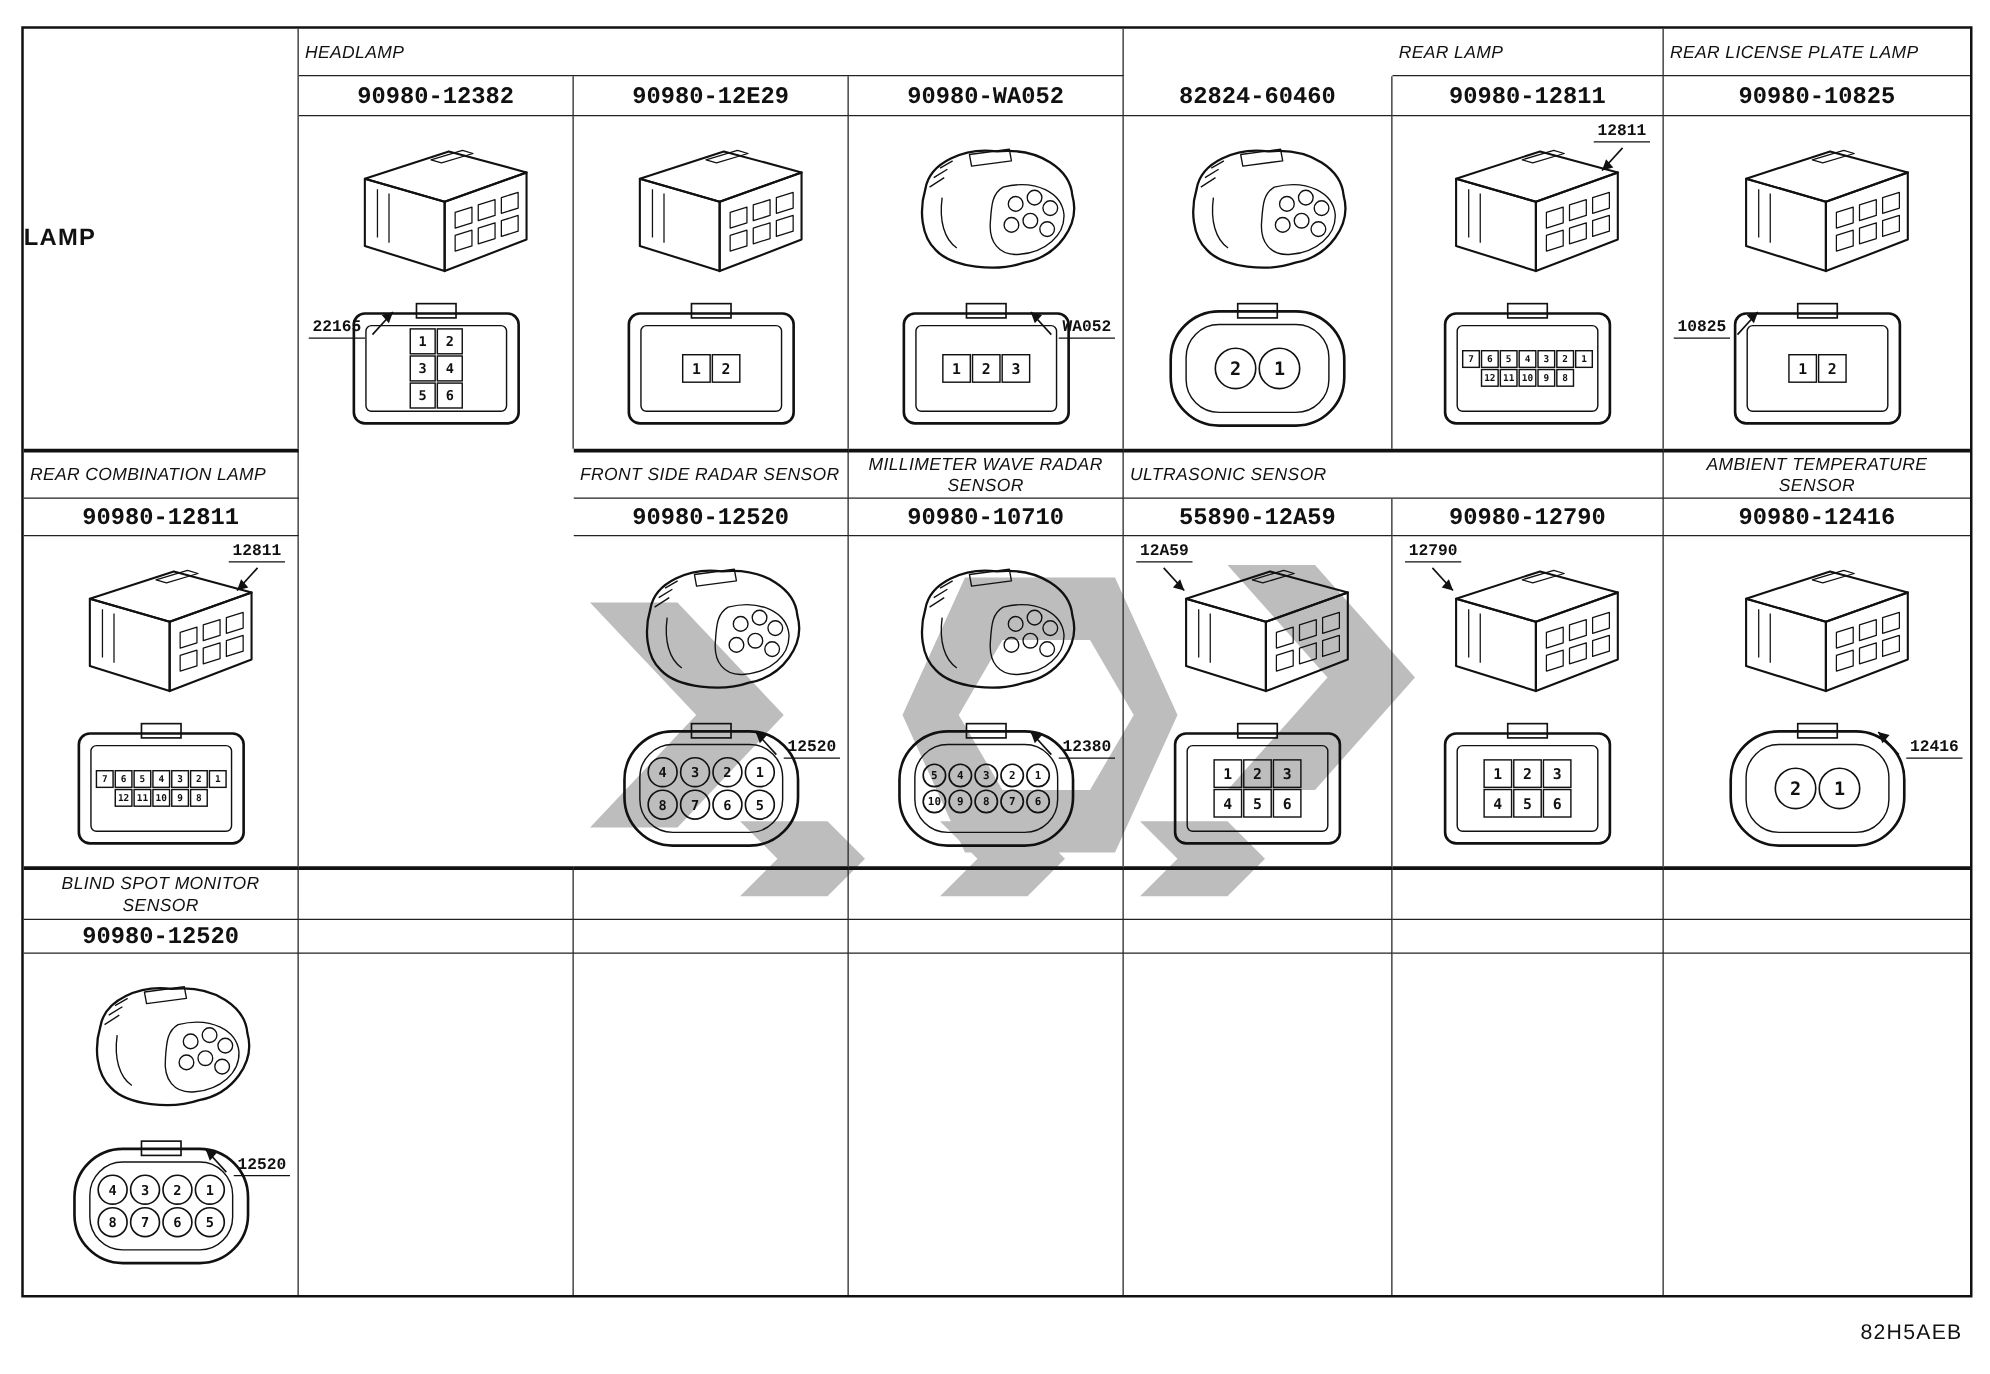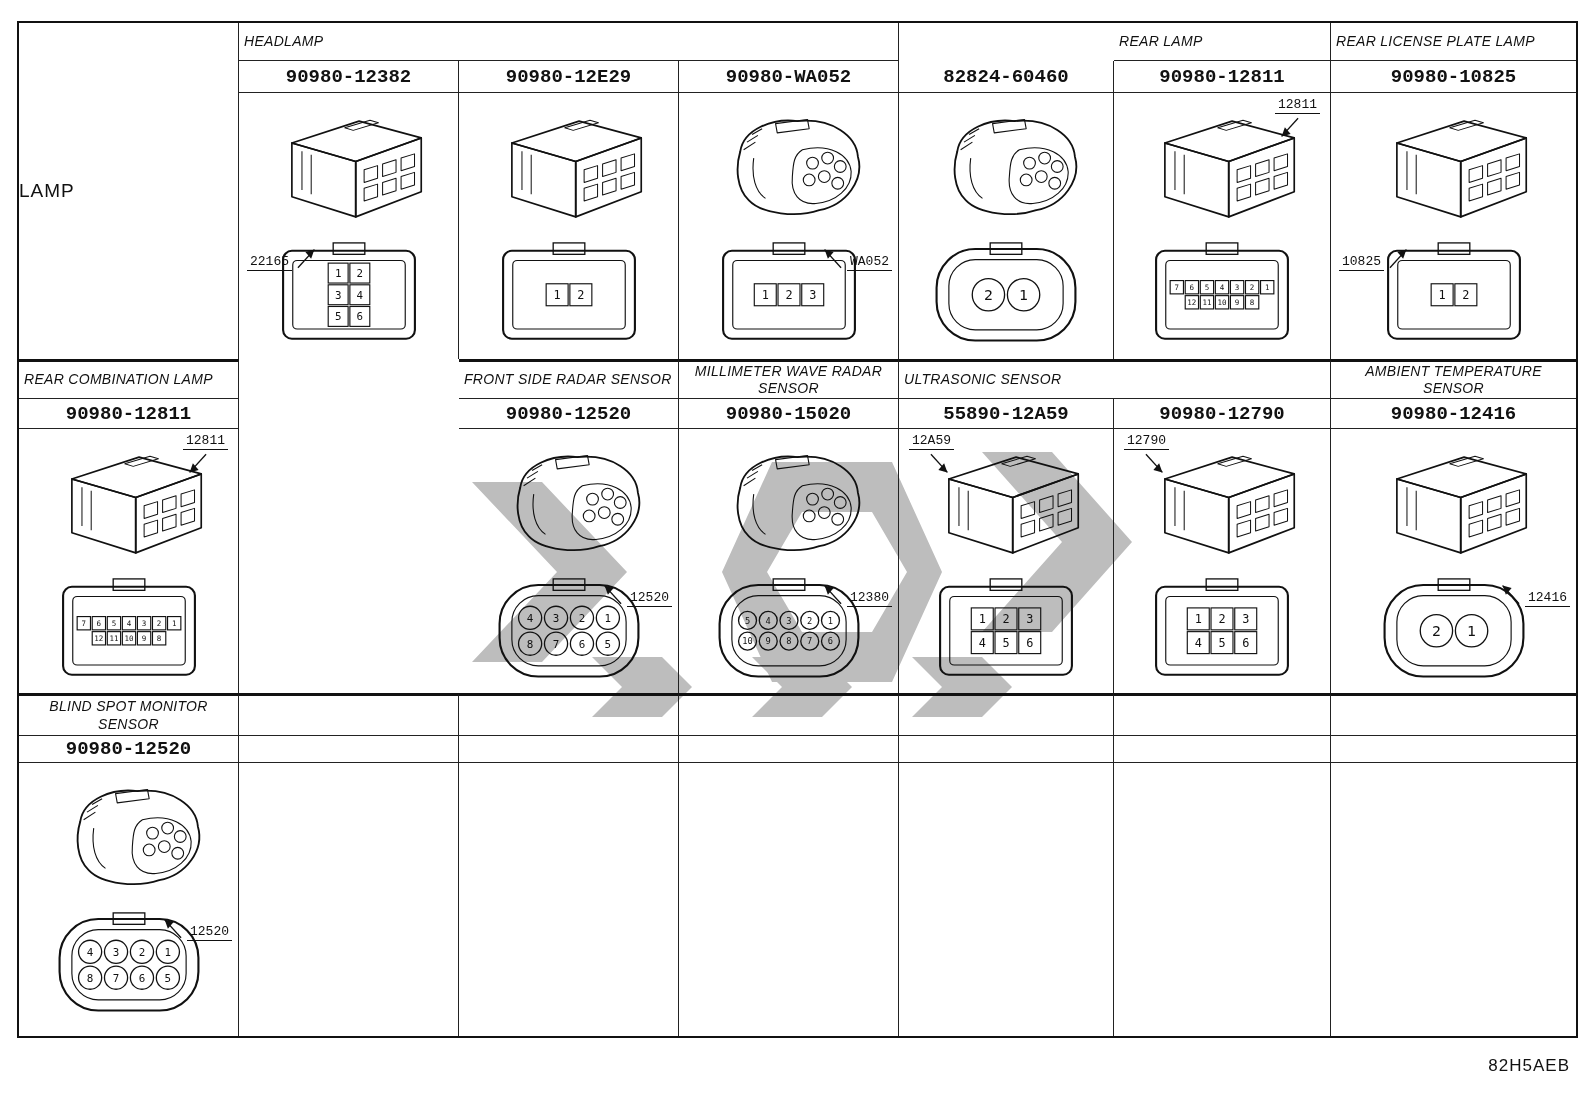--- a/index.html
+++ b/index.html
@@ -16,21 +16,21 @@
     border:2.5px solid #111;
     background:#fff;
   }
   .wm{position:absolute;left:423px;top:399px;width:700px;height:300px;z-index:0;}
   .wm polygon{fill:#bdbdbd;}
   .cell{
     position:relative;border-right:1.3px solid #222;border-bottom:1.3px solid #222;
     overflow:hidden;background:transparent;z-index:1;
   }
   .br0{border-right:none;}
-  .bb0{border-bottom:none;}
+  .bb0{border-bottom:none;font-weight:bold;}
   .bt3{border-top:3px solid #111;}
   .hd{display:flex;align-items:center;justify-content:flex-start;text-align:center;
       font-size:14px;letter-spacing:.3px;padding:0 5px;line-height:1.25;font-style:italic;}
   .pn{display:flex;align-items:center;justify-content:center;
       font-family:"Liberation Mono", monospace;font-weight:bold;font-size:19px;letter-spacing:0;}
   .biglabel{display:flex;align-items:center;justify-content:flex-start;
       font-size:19px;letter-spacing:1px;}
   .body{padding:0;}
   .iso{display:block;margin:12px auto 0;width:168px;height:128px;}
   .front{display:block;margin:2px auto 0;width:168px;height:116px;}
@@ -347,21 +347,21 @@
     <span>ULTRASONIC SENSOR</span>
   </div>
   <div class="cell hd bt3 br0" style="grid-area:4/7/5/8">
     <span>AMBIENT TEMPERATURE SENSOR</span>
   </div>
 
   <div class="cell pn" style="grid-area:5/3/6/4">
       <span>90980-12520</span>
     </div>
   <div class="cell pn" style="grid-area:5/4/6/5">
-      <span>90980-15020</span>
+      <span>90980-10710</span>
     </div>
   <div class="cell pn" style="grid-area:5/5/6/6">
       <span>55890-12A59</span>
     </div>
   <div class="cell pn" style="grid-area:5/6/6/7">
       <span>90980-12790</span>
     </div>
   <div class="cell pn br0" style="grid-area:5/7/6/8">
       <span>90980-12416</span>
     </div>

